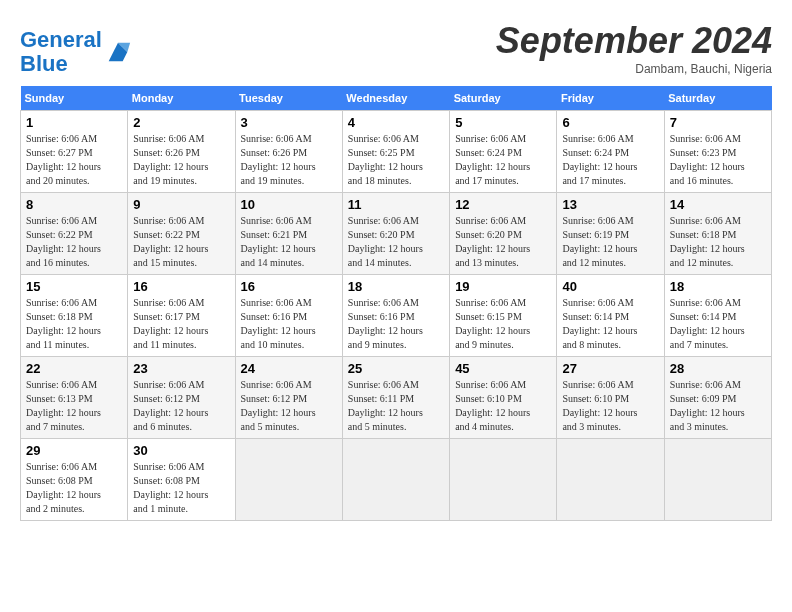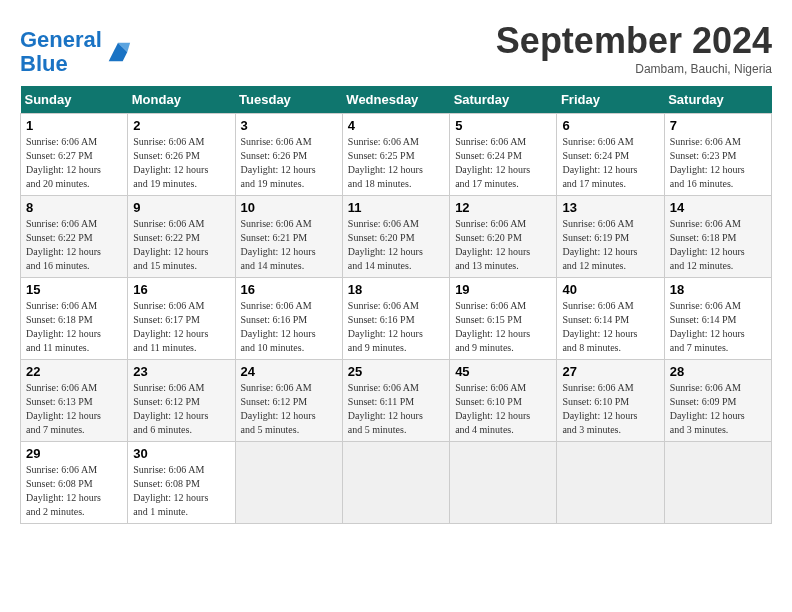--- a/index.html
+++ b/index.html
@@ -35,36 +35,37 @@
       height: 28px;
       margin-left: 2px;
     }
     .title-block {
       text-align: right;
     }
     .month-title {
       font-size: 36px;
       font-weight: bold;
       color: #333;
+      font-style: italic;
     }
     .location {
       font-size: 12px;
       color: #555;
     }
     table {
       width: 100%;
       border-collapse: collapse;
       font-size: 11px;
     }
     th {
-      background-color: #0f766e;
+      background-color: #3b82f6;
       color: #fff;
       padding: 6px 4px;
       text-align: left;
-      font-size: 13px;
+      font-size: 11px;
       font-weight: bold;
       margin-top: 34px;
     }
     td {
       border: 1px solid #ccc;
       vertical-align: top;
       padding: 4px 5px;
       width: calc(100% / 7);
       min-height: 80px;
     }

